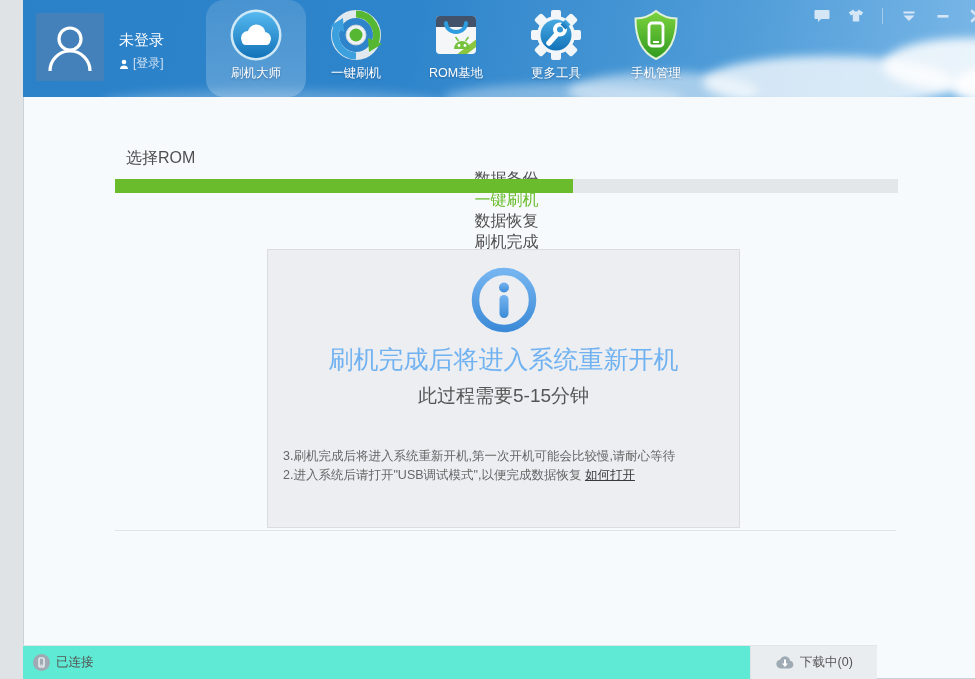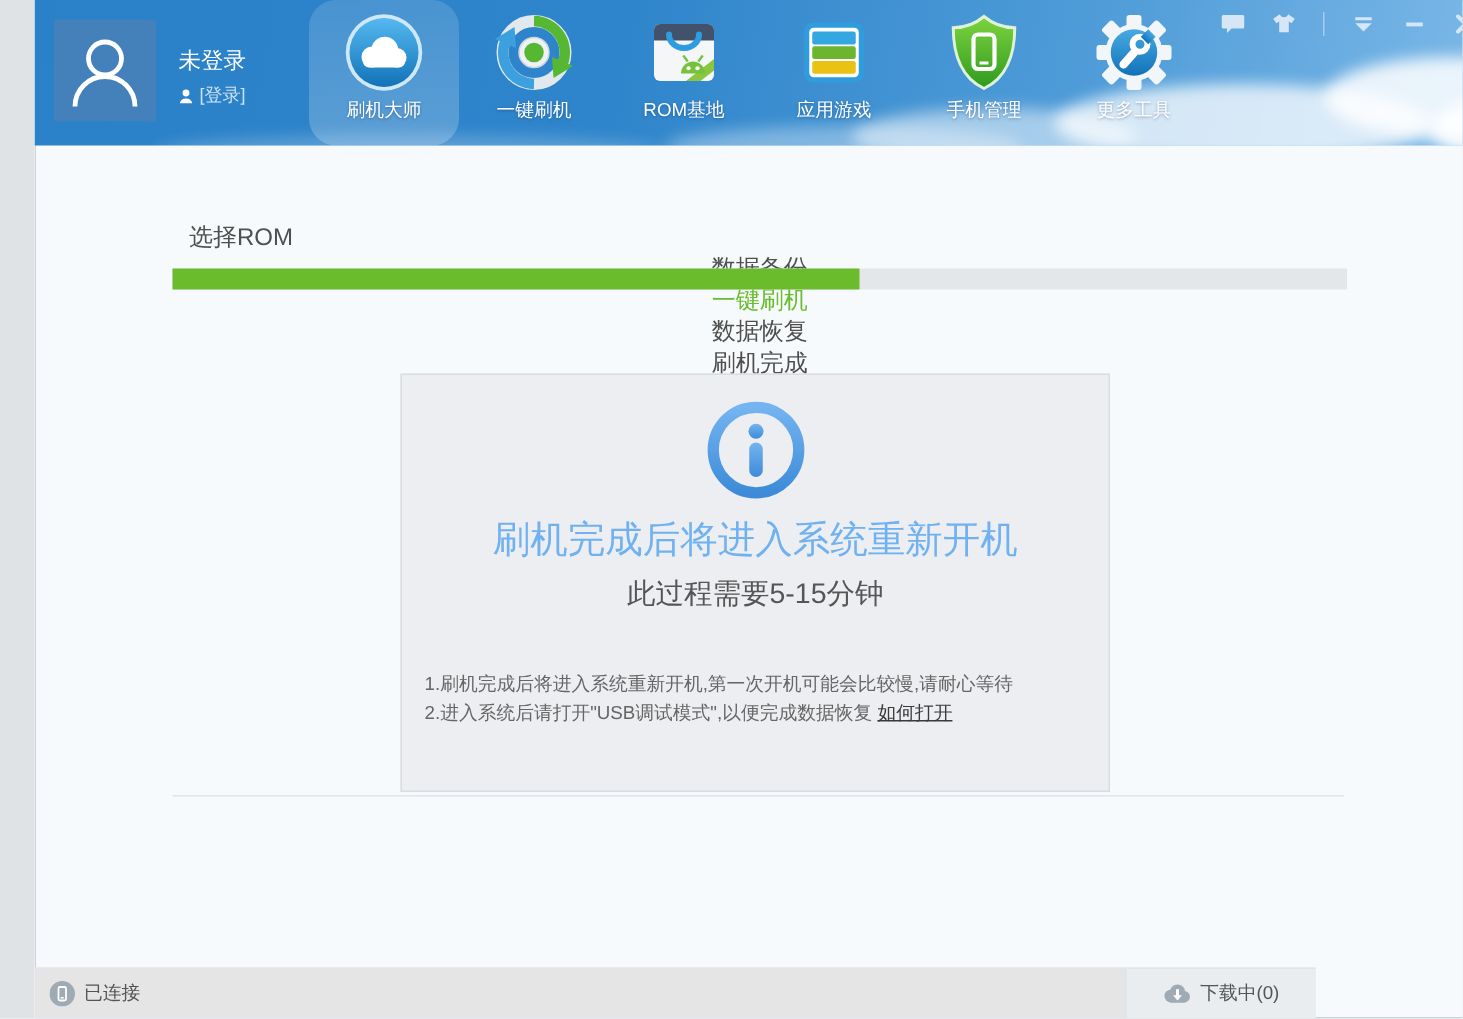--- a/index.html
+++ b/index.html
@@ -51,21 +51,21 @@
   .panel-title { margin-top:10px; text-align:center; font-size:25px; color:#70b2f1; }
   .panel-subtitle { margin-top:7px; text-align:center; font-size:19px; color:#555; }
   .notes { position:absolute; left:15px; top:197px; font-size:12.5px; color:#666; line-height:19px; }
   .note-link { color:#3a3a3a; text-decoration:underline; cursor:pointer; }
   .note-link:empty { display:none; }
 
   .divider { position:absolute; left:92px; top:530px; width:781px; height:1px; background:#e1e4e8; }
 
   
   .statusbar { position:absolute; left:0; top:645px; width:854px; height:34px;
-               background:#e5e5e5; border-top:1px solid #e1e5e8; }
+               background:#5eead4; border-top:1px solid #e1e5e8; }
   .conn { position:absolute; left:10px; top:0; height:100%; display:flex; align-items:center; gap:6px;
           font-size:12.5px; color:#555; }
   .dl-section { position:absolute; right:0; top:0; width:127px; height:100%; background:#e9edf0;
                 border-left:1px solid #dfe3e6; display:flex; align-items:center; justify-content:center;
                 gap:6px; font-size:12.5px; color:#555; cursor:pointer; }
 </style>
 </head>
 <body>
 
 <div class="window">
@@ -142,45 +142,20 @@
             <path d="M25 41 a8 8 0 0 1 16 0 z" fill="#76c23d"></path>
             <line x1="29.5" y1="33" x2="26.5" y2="29" stroke="#76c23d" stroke-width="1.6"></line>
             <line x1="36.5" y1="33" x2="39.5" y2="29" stroke="#76c23d" stroke-width="1.6"></line>
             <circle cx="30" cy="37.5" r="1.4" fill="#fff"></circle>
               <circle cx="36" cy="37.5" r="1.4" fill="#fff"></circle>
           </g>
         </svg>
         <span class="nav-label">ROM基地</span>
       </div>
 
-      <div class="nav-item">
-        <svg width="54" height="54" viewBox="0 0 54 54">
-          <rect x="7" y="7" width="40" height="40" rx="6" fill="#2f9ddd"></rect>
-          <rect x="10.5" y="10.5" width="33" height="33" rx="3" fill="#fff"></rect>
-          <rect x="12.5" y="13" width="29" height="8.6" rx="1.5" fill="#35a7e0"></rect>
-          <rect x="12.5" y="22.8" width="29" height="8.6" rx="1.5" fill="#6cb52f"></rect>
-          <rect x="12.5" y="32.6" width="29" height="8.6" rx="1.5" fill="#e9c214"></rect>
-        </svg>
-        <span class="nav-label">应用游戏</span>
-      </div>
-
-      <div class="nav-item">
-        <svg width="54" height="54" viewBox="0 0 54 54">
-          <defs>
-              <linearGradient id="gG1" x1="0" y1="0" x2="0" y2="1">
-            <stop offset="0" stop-color="#7ed33f"></stop>
-                <stop offset="1" stop-color="#2f9a1e"></stop>
-              </linearGradient>
-            </defs>
-          <path d="M27 3 C33 8 41 10.5 47.5 10.5 C47.5 28 42 44 27 51 C12 44 6.5 28 6.5 10.5 C13 10.5 21 8 27 3 z" fill="url(#gG1)" stroke="#dff2d8" stroke-width="2"></path>
-          <rect x="20" y="15" width="14" height="23" rx="3" fill="none" stroke="#fff" stroke-width="2.8"></rect>
-          <line x1="24" y1="34" x2="30" y2="34" stroke="#fff" stroke-width="2"></line>
-        </svg>
-        <span class="nav-label">手机管理</span>
-      </div>
 
       <div class="nav-item">
         <svg width="54" height="54" viewBox="0 0 54 54">
           <defs>
               <linearGradient id="gB2" x1="0" y1="0" x2="0" y2="1">
             <stop offset="0" stop-color="#47aae2"></stop>
                 <stop offset="1" stop-color="#1272b8"></stop>
               </linearGradient>
             </defs>
           <g fill="#f2f6f8">
@@ -194,20 +169,35 @@
             <rect x="37" y="37" width="10" height="10" rx="2" transform="rotate(45 42 42)"></rect>
           </g>
           <circle cx="27" cy="27" r="19" fill="#f2f6f8"></circle>
           <circle cx="27" cy="27" r="15.5" fill="url(#gB2)"></circle>
           <circle cx="31" cy="21.5" r="5" fill="none" stroke="#fff" stroke-width="4"></circle>
           <rect x="33" y="13" width="7" height="7" fill="url(#gB2)" transform="rotate(45 36.5 16.5)"></rect>
           <line x1="27.5" y1="26.5" x2="20" y2="35" stroke="#fff" stroke-width="5.5" stroke-linecap="round"></line>
         </svg>
         <span class="nav-label">更多工具</span>
       </div>
+
+      <div class="nav-item">
+        <svg width="54" height="54" viewBox="0 0 54 54">
+          <defs>
+              <linearGradient id="gG1" x1="0" y1="0" x2="0" y2="1">
+            <stop offset="0" stop-color="#7ed33f"></stop>
+                <stop offset="1" stop-color="#2f9a1e"></stop>
+              </linearGradient>
+            </defs>
+          <path d="M27 3 C33 8 41 10.5 47.5 10.5 C47.5 28 42 44 27 51 C12 44 6.5 28 6.5 10.5 C13 10.5 21 8 27 3 z" fill="url(#gG1)" stroke="#dff2d8" stroke-width="2"></path>
+          <rect x="20" y="15" width="14" height="23" rx="3" fill="none" stroke="#fff" stroke-width="2.8"></rect>
+          <line x1="24" y1="34" x2="30" y2="34" stroke="#fff" stroke-width="2"></line>
+        </svg>
+        <span class="nav-label">手机管理</span>
+      </div>
     </div>
 
     <div class="titlebar">
       <svg class="tb-icon" viewBox="0 0 16 16" fill="#d5e6f7">
         <path d="M1.5 2 h13 a1 1 0 0 1 1 1 v7 a1 1 0 0 1 -1 1 h-7.5 l-3 3 v-3 h-2.5 a1 1 0 0 1 -1 -1 v-7 a1 1 0 0 1 1 -1 z"></path>
       </svg>
       <svg class="tb-icon" viewBox="0 0 16 16" fill="#d5e6f7">
         <path d="M5.2 1.5 L0.8 4.5 l2.1 3 1.9 -1.1 v7.1 h6.4 V6.4 l1.9 1.1 2.1 -3 -4.4 -3 a3 3 0 0 1 -5.6 0 z"></path>
       </svg>
       <div class="tb-sep"></div>
@@ -243,21 +233,21 @@
             <stop offset="1" stop-color="#3d8bd8"></stop>
           </linearGradient>
         </defs>
       <circle cx="33" cy="33" r="28.5" fill="none" stroke="url(#gInfo)" stroke-width="7.5"></circle>
       <circle cx="33" cy="20.5" r="5" fill="url(#gInfo)"></circle>
       <rect x="28.5" y="28" width="9" height="23" rx="4.5" fill="url(#gInfo)"></rect>
     </svg>
     <div class="panel-title">刷机完成后将进入系统重新开机</div>
     <div class="panel-subtitle">此过程需要5-15分钟</div>
     <div class="notes">
-      <div class="note"><span>1.刷机完成后将进入系统重新开机,第一次开机可能会比较慢,请耐心等待</span></div>
+      <div class="note"><span>3.刷机完成后将进入系统重新开机,第一次开机可能会比较慢,请耐心等待</span></div>
       <div class="note"><span>2.进入系统后请打开"USB调试模式",以便完成数据恢复 </span><a class="note-link">如何打开</a></div>
     </div>
   </div>
 
   <div class="divider"></div>
 
   <div class="statusbar">
     <div class="conn">
       <svg width="17" height="17" viewBox="0 0 17 17">
         <circle cx="8.5" cy="8.5" r="8.5" fill="#9fabb4"></circle>

